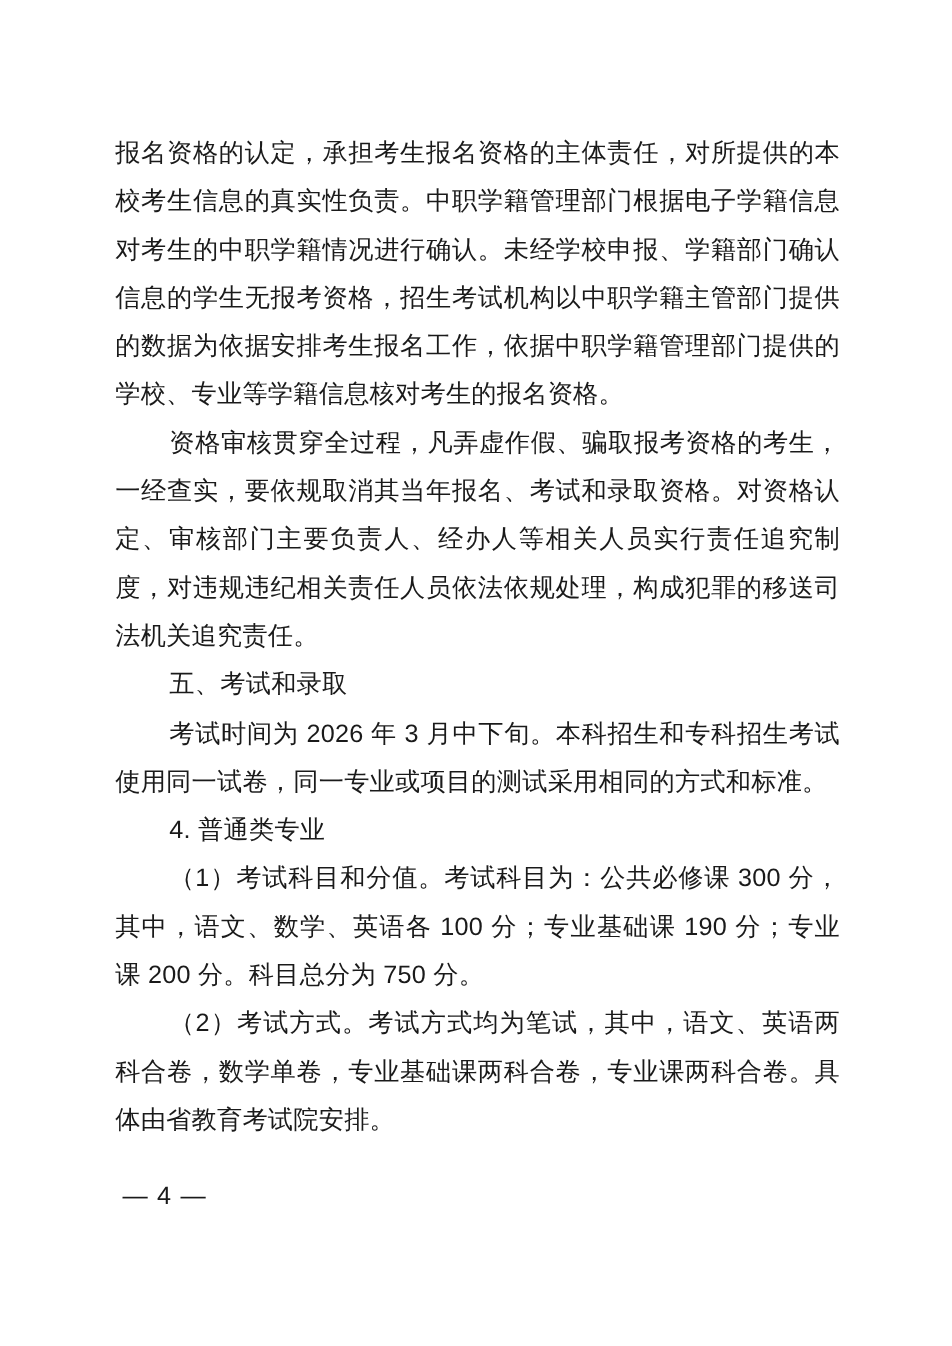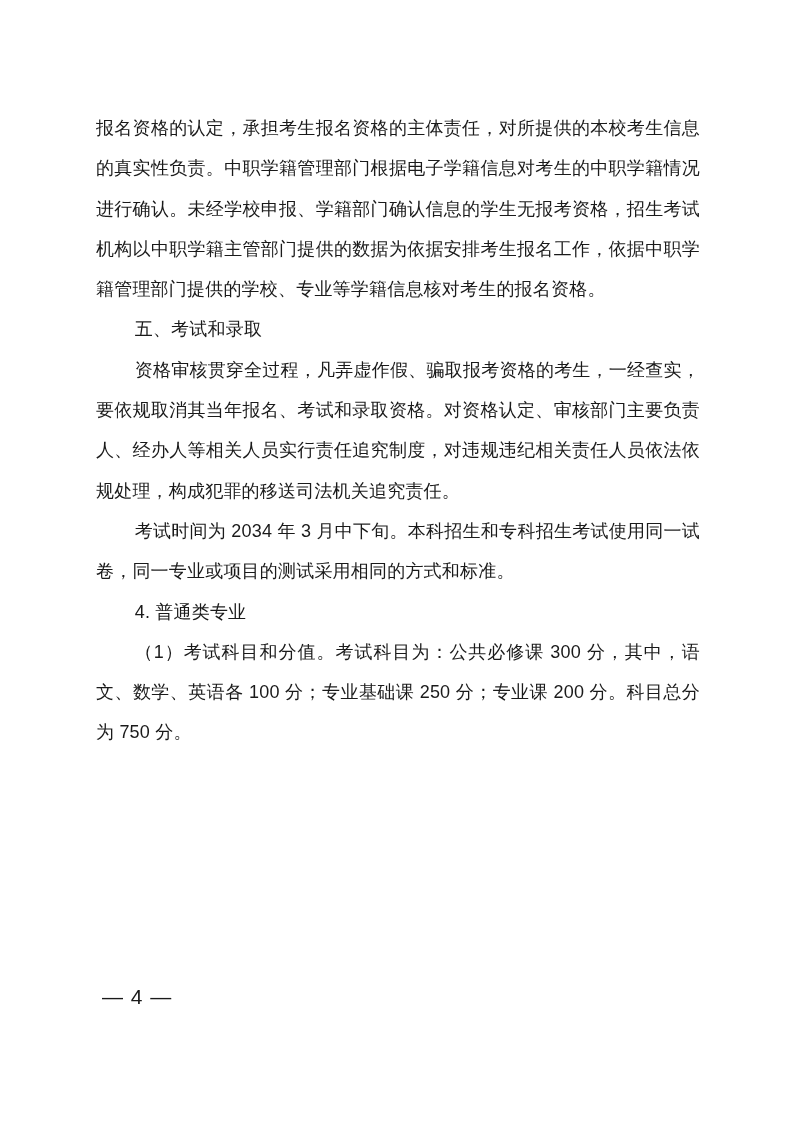--- a/index.html
+++ b/index.html
@@ -14,21 +14,21 @@
     background: #ffffff;
     font-family: "Liberation Sans", sans-serif;
     color: #1a1a1a;
     overflow: hidden;
   }
   .doc-body {
     position: absolute;
     left: 96px;
     top: 108px;
     width: 604px;
-    font-size: 18px;
+    font-size: 21px;
     line-height: 40.3px;
     text-align: justify;
     text-justify: inter-character;
     letter-spacing: 0.2px;
   }
   .para {
     margin: 0;
     padding: 0;
     text-indent: 2.15em;
     word-break: break-all;
@@ -47,30 +47,31 @@
   }
 </style>
 </head>
 <body>
 
 <div class="page">
 
   <div class="doc-body">
     <p class="para no-indent">报名资格的认定，承担考生报名资格的主体责任，对所提供的本校考生信息的真实性负责。中职学籍管理部门根据电子学籍信息对考生的中职学籍情况进行确认。未经学校申报、学籍部门确认信息的学生无报考资格，招生考试机构以中职学籍主管部门提供的数据为依据安排考生报名工作，依据中职学籍管理部门提供的学校、专业等学籍信息核对考生的报名资格。</p>
 
+    <p class="para">资格审核贯穿全过程，凡弄虚作假、骗取报考资格的考生，一经查实，要依规取消其当年报名、考试和录取资格。对资格认定、审核部门主要负责人、经办人等相关人员实行责任追究制度，对违规违纪相关责任人员依法依规处理，构成犯罪的移送司法机关追究责任。</p>
+
     <p class="para">五、考试和录取</p>
 
-    <p class="para">资格审核贯穿全过程，凡弄虚作假、骗取报考资格的考生，一经查实，要依规取消其当年报名、考试和录取资格。对资格认定、审核部门主要负责人、经办人等相关人员实行责任追究制度，对违规违纪相关责任人员依法依规处理，构成犯罪的移送司法机关追究责任。</p>
 
-
-    <p class="para">考试时间为 2034 年 3 月中下旬。本科招生和专科招生考试使用同一试卷，同一专业或项目的测试采用相同的方式和标准。</p>
+    <p class="para">考试时间为 2026 年 3 月中下旬。本科招生和专科招生考试使用同一试卷，同一专业或项目的测试采用相同的方式和标准。</p>
 
     <p class="para">4. 普通类专业</p>
 
-    <p class="para">（1）考试科目和分值。考试科目为：公共必修课 300 分，其中，语文、数学、英语各 100 分；专业基础课 250 分；专业课 200 分。科目总分为 750 分。</p>
+    <p class="para">（1）考试科目和分值。考试科目为：公共必修课 300 分，其中，语文、数学、英语各 100 分；专业基础课 190 分；专业课 200 分。科目总分为 750 分。</p>
 
+    <p class="para">（2）考试方式。考试方式均为笔试，其中，语文、英语两科合卷，数学单卷，专业基础课两科合卷，专业课两科合卷。具体由省教育考试院安排。</p>
   </div>
 
   <div class="page-footer">
     <span>— 4 —</span>
   </div>
 
 </div>
 
 </body></html>

